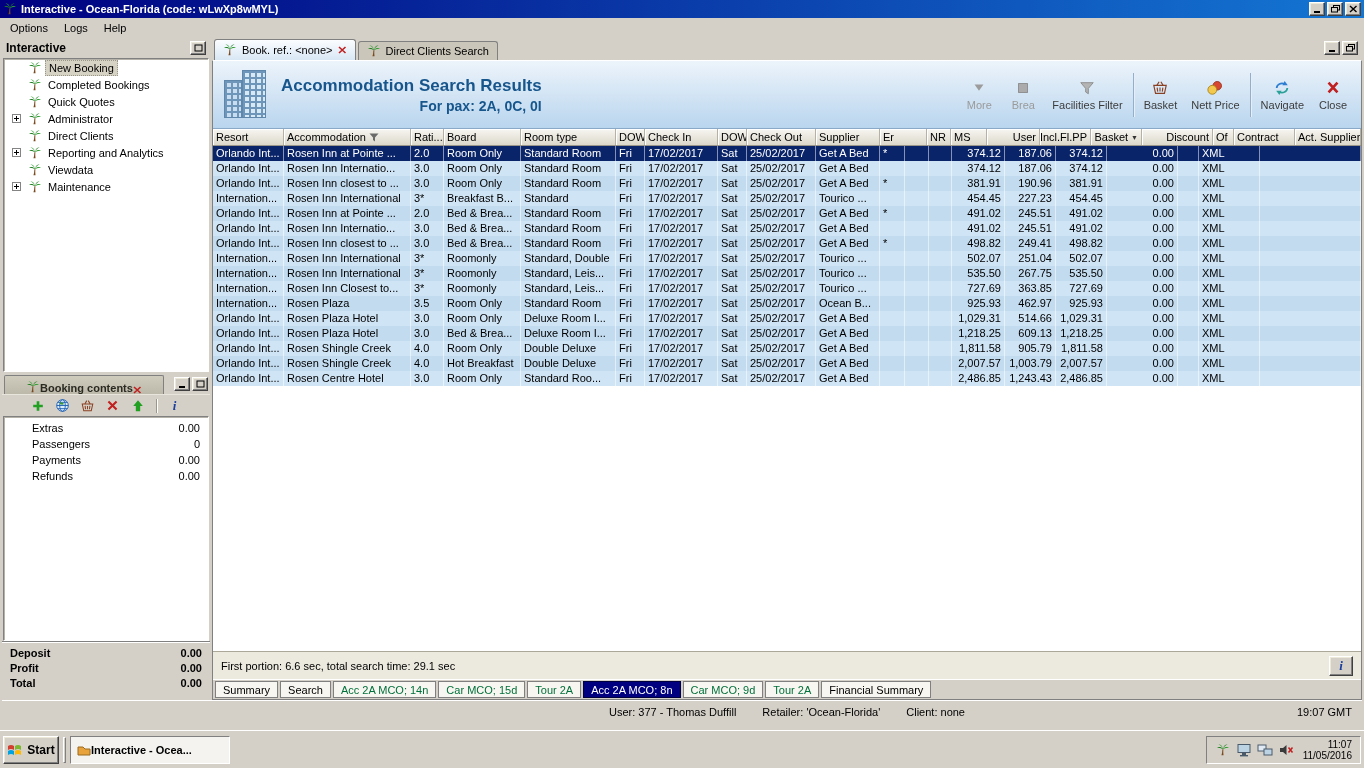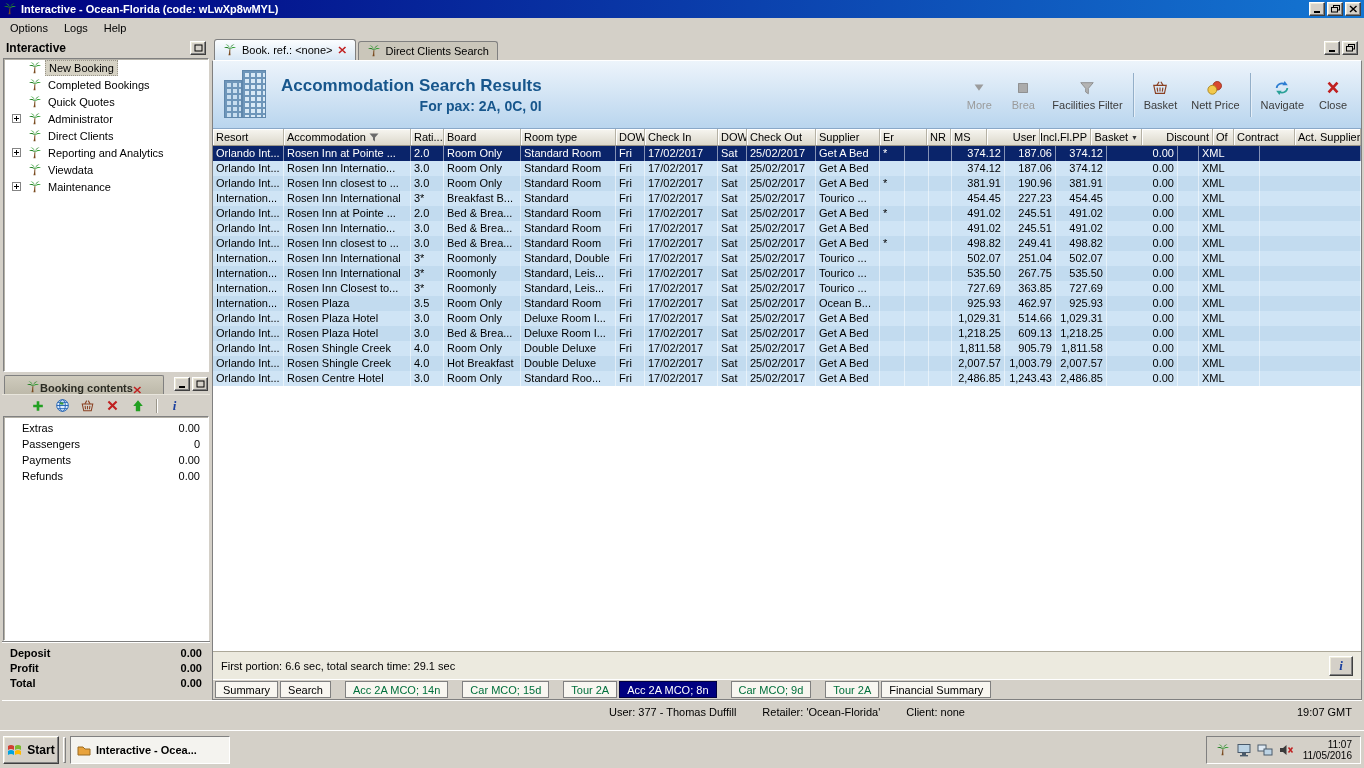--- a/index.html
+++ b/index.html
@@ -33,21 +33,21 @@
 
   
   .bc-tabbar { height:22px; display:flex; align-items:flex-end; padding:2px 2px 0 2px; background:#d4d0c8; }
   .bc-tab { height:19px; display:flex; align-items:flex-end; padding:0 21px; background:linear-gradient(#cfcbbd,#bdb9aa); border:1px solid #808080; border-bottom:none; border-radius:2px 2px 0 0; font-weight:bold; }
   .bc-tab .lbl { color:#2a2a22; }
   .bc-win { margin-left:auto; display:flex; gap:2px; padding-bottom:3px; }
   .bc-toolbar { height:22px; background:#d4d0c8; display:flex; align-items:center; justify-content:center; gap:7px; border-top:1px solid #e8e5dc; }
   .bc-tool { width:18px; height:18px; display:flex; align-items:center; justify-content:center; }
   .bc-sep { width:1px; height:14px; background:#9a968a; margin:0 2px; box-shadow:1px 0 0 #fff; }
   .bc-body { flex:1; background:#fff; margin:0 1px; overflow:hidden; padding-top:3px; }
-  .bc-row { height:16px; display:flex; align-items:center; padding:0 8px 0 18px; }
+  .bc-row { height:16px; display:flex; align-items:center; padding:0 8px 0 28px; }
   .bc-label { flex:1; }
   .bc-totals { background:#d4d0c8; border-top:1px solid #808080; box-shadow:inset 0 1px 0 #fff; padding:5px 8px 8px 8px; }
   .bc-total-row { height:15px; display:flex; font-weight:bold; }
   .bc-total-row .bc-label { flex:1; }
   .info-glyph { color:#1a3f9e; font-family:"Liberation Serif", serif; font-style:italic; font-weight:bold; font-size:13px; line-height:1; }
 
   
   .main { position:absolute; left:212px; top:38px; width:1150px; height:662px; display:flex; flex-direction:column; }
   .doc-tabbar { height:22px; display:flex; align-items:flex-end; padding:1px 2px 0 2px; position:relative; }
   .doc-tab { height:19px; display:flex; align-items:center; gap:5px; padding:0 8px; border:1px solid #808080; border-bottom:none; border-radius:3px 3px 0 0; background:#cac6ba; margin-right:2px; white-space:nowrap; }
@@ -85,33 +85,33 @@
   .grid-row.even { background:#c2dbef; }
   .grid-row.sel  { background:#0a246a; color:#fff; }
   .g-cell { padding:0 3px; line-height:15px; white-space:nowrap; overflow:hidden; border-right:1px solid rgba(255,255,255,.5); flex:none; }
   .g-cell.num { text-align:right; }
 
   .status-line { height:28px; flex:none; background:#eceadf; border-top:1px solid #aca899; display:flex; align-items:center; padding:0 8px; }
   .info-btn { margin-left:auto; width:24px; height:20px; display:flex; align-items:center; justify-content:center; }
 
   .bottom-tabs { height:20px; flex:none; background:#d4d0c8; border-top:1px solid #fff; display:flex; align-items:flex-start; padding:1px 0 0 2px; }
   .btab { height:17px; display:flex; align-items:center; padding:0 7px; border:1px solid #808080; background:#f8f6f0; margin-right:2px; white-space:nowrap; }
-  .btab.accent { color:#00703c;margin-left:12px; }
+  .btab.accent { color:#00703c; }
   .btab.active { background:#000080; color:#fff; border-color:#000040; }
 
   
   .statusbar { position:absolute; left:2px; top:700px; width:1360px; height:22px; background:#d4d0c8; border-top:1px solid #fff; display:flex; align-items:center; justify-content:center; }
   .sb-center { display:flex; gap:26px; margin-left:210px; }
   .sb-time { position:absolute; right:10px; }
 
   
   .taskbar { position:absolute; left:0; top:730px; width:1364px; height:38px; background:#d4d0c8; border-top:1px solid #fff; display:flex; align-items:center; padding:0 3px; }
   .start-btn { width:56px; height:28px; display:flex; align-items:center; justify-content:center; gap:4px; font-weight:bold; font-size:12px; }
   .tb-grip { width:3px; height:26px; margin:0 4px; border:1px solid; border-color:#fff #808080 #808080 #fff; }
-  .task-btn { width:160px; height:28px; display:flex; align-items:center; gap:5px; padding:0 6px; border:1px solid; border-color:#808080 #fff #fff #808080; background:#f4f3ef; font-weight:bold; white-space:nowrap; overflow:hidden; }
+  .task-btn { width:160px; height:28px; display:flex; align-items:center; padding:0 6px; border:1px solid; border-color:#808080 #fff #fff #808080; background:#f4f3ef; font-weight:bold; white-space:nowrap; overflow:hidden; }
   .tray { margin-left:auto; height:28px; display:flex; align-items:center; gap:5px; padding:0 8px; border:1px solid; border-color:#808080 #fff #fff #808080; }
   .tray-ico { width:16px; height:16px; display:flex; align-items:center; justify-content:center; }
   .clock { text-align:right; font-size:10px; line-height:11px; margin-left:4px; }
 
   .palm-wrap { display:inline-flex; }
 </style>
 </head>
 <body>
 
 <div class="titlebar">

